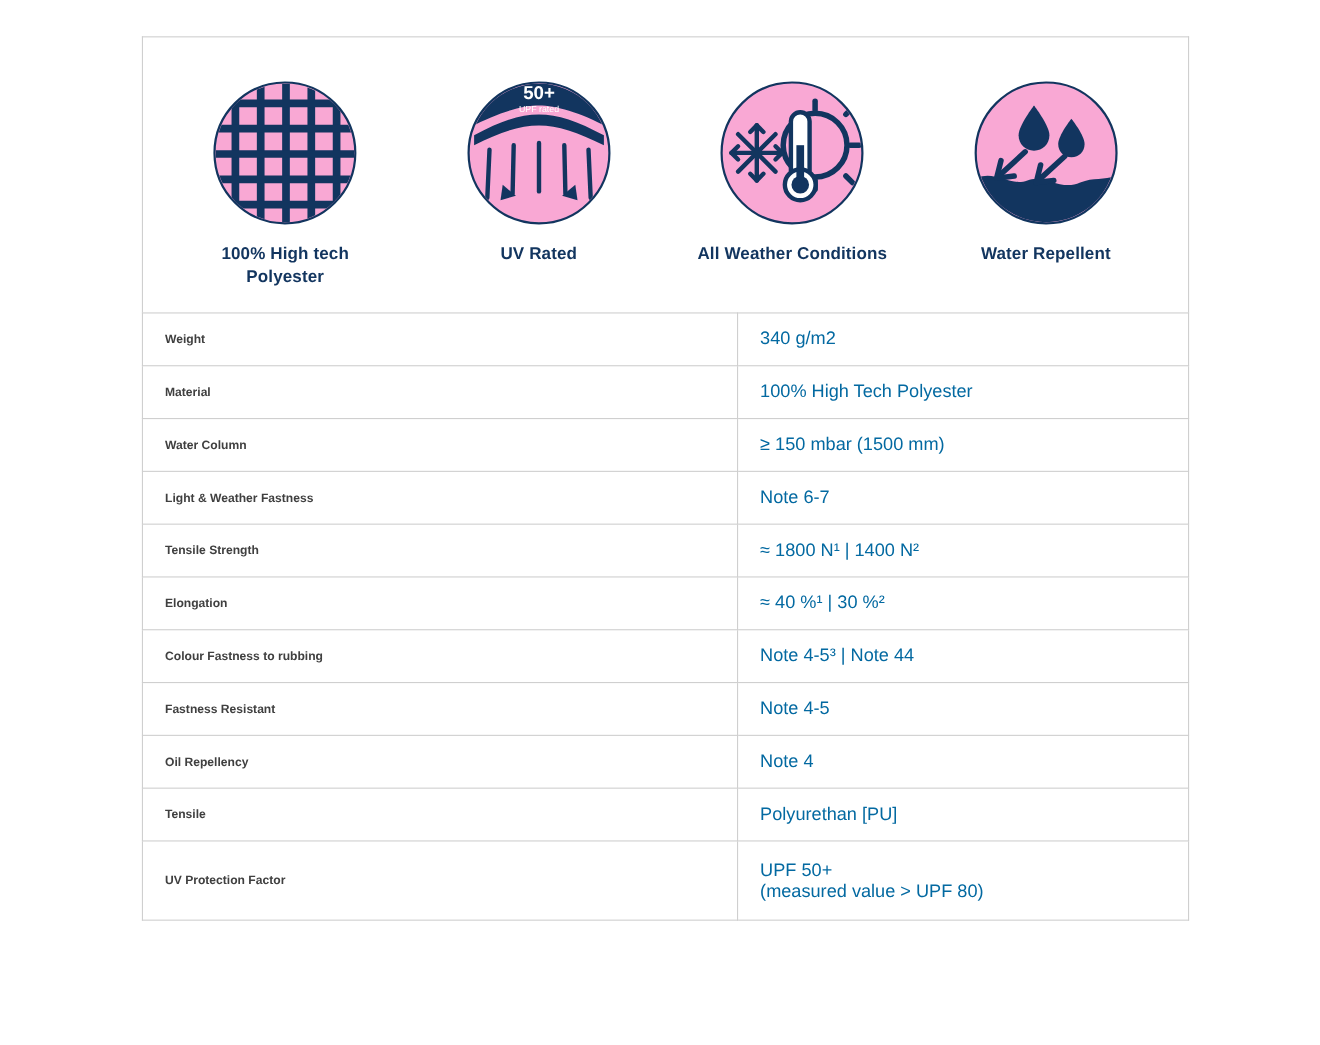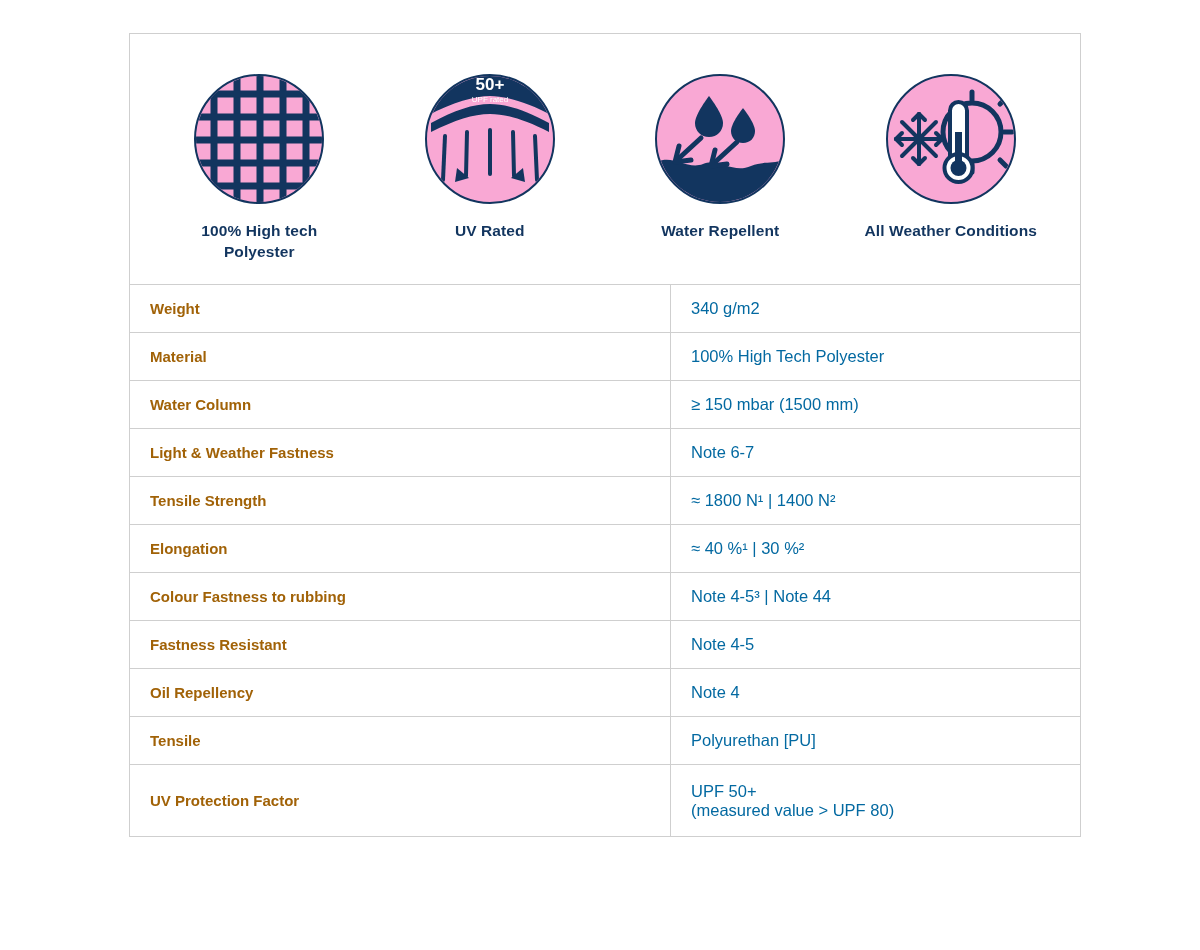--- a/index.html
+++ b/index.html
@@ -66,22 +66,22 @@
   }
   table.spec td {
     border: 1px solid #cfcfcf;
     padding: 0 20px;
     vertical-align: middle;
     height: 47px;
   }
   td.label {
     width: 500px;
     font-weight: bold;
-    font-size: 15px;
-    color: #a16207;
+    font-size: 11px;
+    color: #404040;
   }
   td.value {
     font-size: 16.5px;
     color: #0369a1;
     font-weight: normal;
   }
   td.value .line2 {
     display: block;
   }
   tr.tall td {
@@ -130,39 +130,20 @@
           </g>
           <g fill="#12355f">
             <polygon points="30,92 42,102 28,106"></polygon>
             <polygon points="96,92 84,102 98,106"></polygon>
           </g>
           <text x="63" y="14" text-anchor="middle" font-family="Liberation Sans, sans-serif" font-size="17" font-weight="bold" fill="#ffffff">50+</text>
           <text x="63" y="26" text-anchor="middle" font-family="Liberation Sans, sans-serif" font-size="8" fill="#ffffff">UPF rated</text>
         </svg>
       </div>
       <div class="icon-caption">UV Rated</div>
-    </div>
-
-    <div class="icon-cell">
-      <div class="icon-circle">
-        <svg viewBox="0 0 126 126" width="126" height="126" aria-hidden="true">
-          <g fill="#12355f">
-            <path d="M52 20 C52 20 38 38 38 47 C38 55 44 61 52 61 C60 61 66 55 66 47 C66 38 52 20 52 20 Z"></path>
-            <path d="M86 32 C86 32 74 47 74 55 C74 62 79 67 86 67 C93 67 98 62 98 55 C98 47 86 32 86 32 Z"></path>
-          </g>
-          <path d="M0 86 C16 78 30 94 46 88 C62 82 76 98 94 90 C106 85 116 88 126 84 L126 126 L0 126 Z" fill="#12355f"></path>
-          <g stroke="#12355f" stroke-width="5" fill="none" stroke-linecap="round" stroke-linejoin="round">
-            <line x1="20" y1="84" x2="44" y2="62"></line>
-            <polyline points="22,70 18,86 34,84"></polyline>
-            <line x1="56" y1="88" x2="80" y2="66"></line>
-            <polyline points="58,74 54,90 70,88"></polyline>
-          </g>
-        </svg>
-      </div>
-      <div class="icon-caption">Water Repellent</div>
     </div>
 
     <div class="icon-cell">
       <div class="icon-circle">
         <svg viewBox="0 0 126 126" width="126" height="126" aria-hidden="true">
 
           <circle cx="84" cy="56" r="29" fill="none" stroke="#12355f" stroke-width="5"></circle>
           <g stroke="#12355f" stroke-width="5" stroke-linecap="round">
             <line x1="84" y1="16" x2="84" y2="24"></line>
             <line x1="112" y1="28" x2="118" y2="22"></line>
@@ -189,20 +170,39 @@
           <g>
             <rect x="62" y="26" width="17" height="62" rx="8.5" fill="#ffffff" stroke="#12355f" stroke-width="4"></rect>
             <circle cx="70.5" cy="92" r="14" fill="#ffffff" stroke="#12355f" stroke-width="4"></circle>
             <circle cx="70.5" cy="92" r="8" fill="#12355f"></circle>
             <rect x="67" y="56" width="7" height="34" fill="#12355f"></rect>
           </g>
         </svg>
       </div>
       <div class="icon-caption">All Weather Conditions</div>
     </div>
+
+    <div class="icon-cell">
+      <div class="icon-circle">
+        <svg viewBox="0 0 126 126" width="126" height="126" aria-hidden="true">
+          <g fill="#12355f">
+            <path d="M52 20 C52 20 38 38 38 47 C38 55 44 61 52 61 C60 61 66 55 66 47 C66 38 52 20 52 20 Z"></path>
+            <path d="M86 32 C86 32 74 47 74 55 C74 62 79 67 86 67 C93 67 98 62 98 55 C98 47 86 32 86 32 Z"></path>
+          </g>
+          <path d="M0 86 C16 78 30 94 46 88 C62 82 76 98 94 90 C106 85 116 88 126 84 L126 126 L0 126 Z" fill="#12355f"></path>
+          <g stroke="#12355f" stroke-width="5" fill="none" stroke-linecap="round" stroke-linejoin="round">
+            <line x1="20" y1="84" x2="44" y2="62"></line>
+            <polyline points="22,70 18,86 34,84"></polyline>
+            <line x1="56" y1="88" x2="80" y2="66"></line>
+            <polyline points="58,74 54,90 70,88"></polyline>
+          </g>
+        </svg>
+      </div>
+      <div class="icon-caption">Water Repellent</div>
+    </div>
   </div>
 
   <table class="spec">
     <tbody>
       <tr>
         <td class="label">Weight</td>
         <td class="value">340 g/m2</td>
       </tr>
       <tr>
         <td class="label">Material</td>

